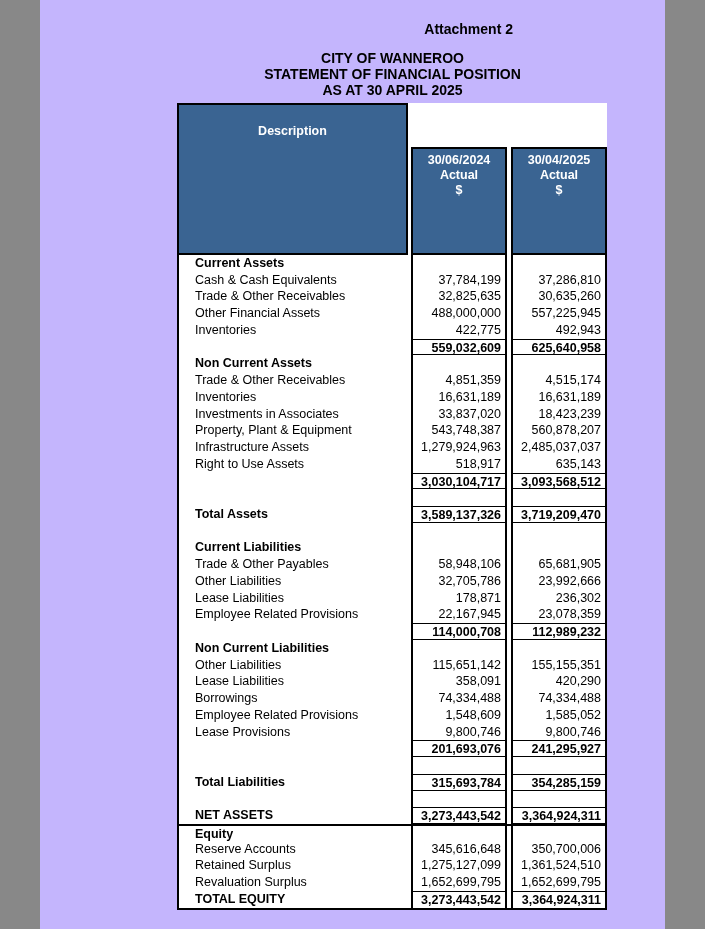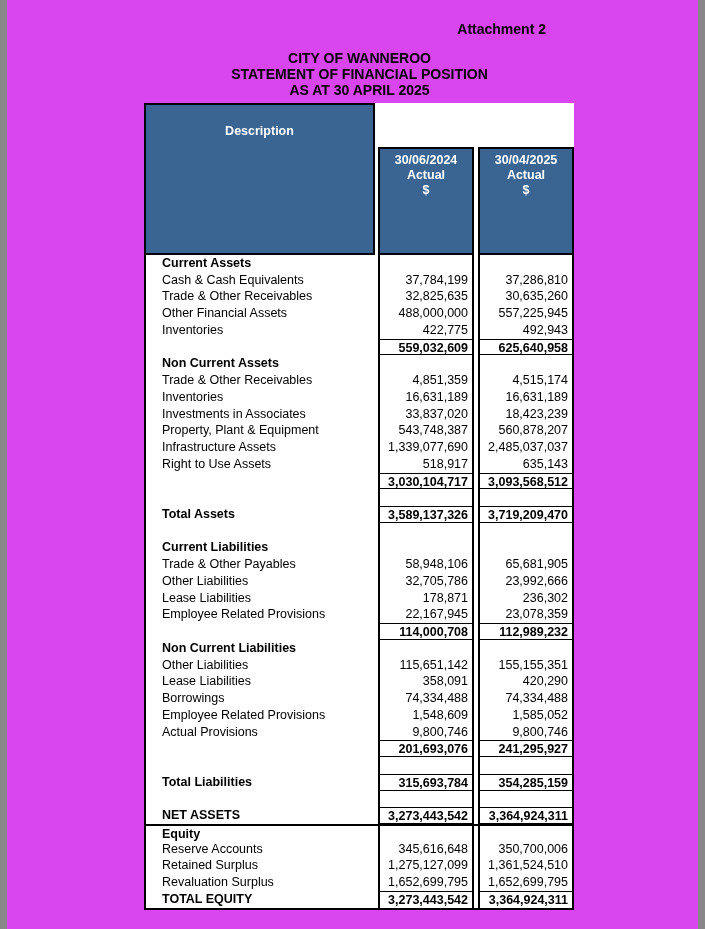--- a/index.html
+++ b/index.html
@@ -1,18 +1,18 @@
 <!DOCTYPE html>
 <html><head>
 <meta charset="utf-8">
 <style>
   * { margin:0; padding:0; box-sizing:border-box; }
   html,body { background:#888; }
   .page {
-    position:relative; width:691px; height:929px; background:#d946ef;
+    position:relative; width:625px; height:929px; background:#c4b5fd;
     font-family:"Liberation Sans", sans-serif; color:#000; overflow:hidden;
     margin:0 auto;
   }
   .attachment {
     position:absolute; top:21px; right:152px;
     font-size:14px; font-weight:bold; white-space:nowrap;
   }
   .title-block {
     position:absolute; top:50px; left:0; width:705px;
     text-align:center; font-size:14px; font-weight:bold; line-height:16px;
@@ -105,21 +105,21 @@
       <div class="bc bn">16,631,189</div>
       <div class="bc bd">Investments in Associates</div>
       <div class="bc bn">33,837,020</div>
       <div class="bc"></div>
       <div class="bc bn">18,423,239</div>
       <div class="bc bd">Property, Plant &amp; Equipment</div>
       <div class="bc bn">543,748,387</div>
       <div class="bc"></div>
       <div class="bc bn">560,878,207</div>
       <div class="bc bd">Infrastructure Assets</div>
-      <div class="bc bn">1,339,077,690</div>
+      <div class="bc bn">1,279,924,963</div>
       <div class="bc"></div>
       <div class="bc bn">2,485,037,037</div>
       <div class="bc bd">Right to Use Assets</div>
       <div class="bc bn">518,917</div>
       <div class="bc"></div>
       <div class="bc bn">635,143</div>
       <div class="bc bd"></div>
       <div class="bc bn bold rt rb">3,030,104,717</div>
       <div class="bc"></div>
       <div class="bc bn bold rt rb">3,093,568,512</div>
@@ -172,21 +172,21 @@
       <div class="bc"></div>
       <div class="bc bn">420,290</div>
       <div class="bc bd">Borrowings</div>
       <div class="bc bn">74,334,488</div>
       <div class="bc"></div>
       <div class="bc bn">74,334,488</div>
       <div class="bc bd">Employee Related Provisions</div>
       <div class="bc bn">1,548,609</div>
       <div class="bc"></div>
       <div class="bc bn">1,585,052</div>
-      <div class="bc bd">Actual Provisions</div>
+      <div class="bc bd">Lease Provisions</div>
       <div class="bc bn">9,800,746</div>
       <div class="bc"></div>
       <div class="bc bn">9,800,746</div>
       <div class="bc bd"></div>
       <div class="bc bn bold rt rb">201,693,076</div>
       <div class="bc"></div>
       <div class="bc bn bold rt rb">241,295,927</div>
       <div class="bc bd"></div>
       <div class="bc bn"></div>
       <div class="bc"></div>

